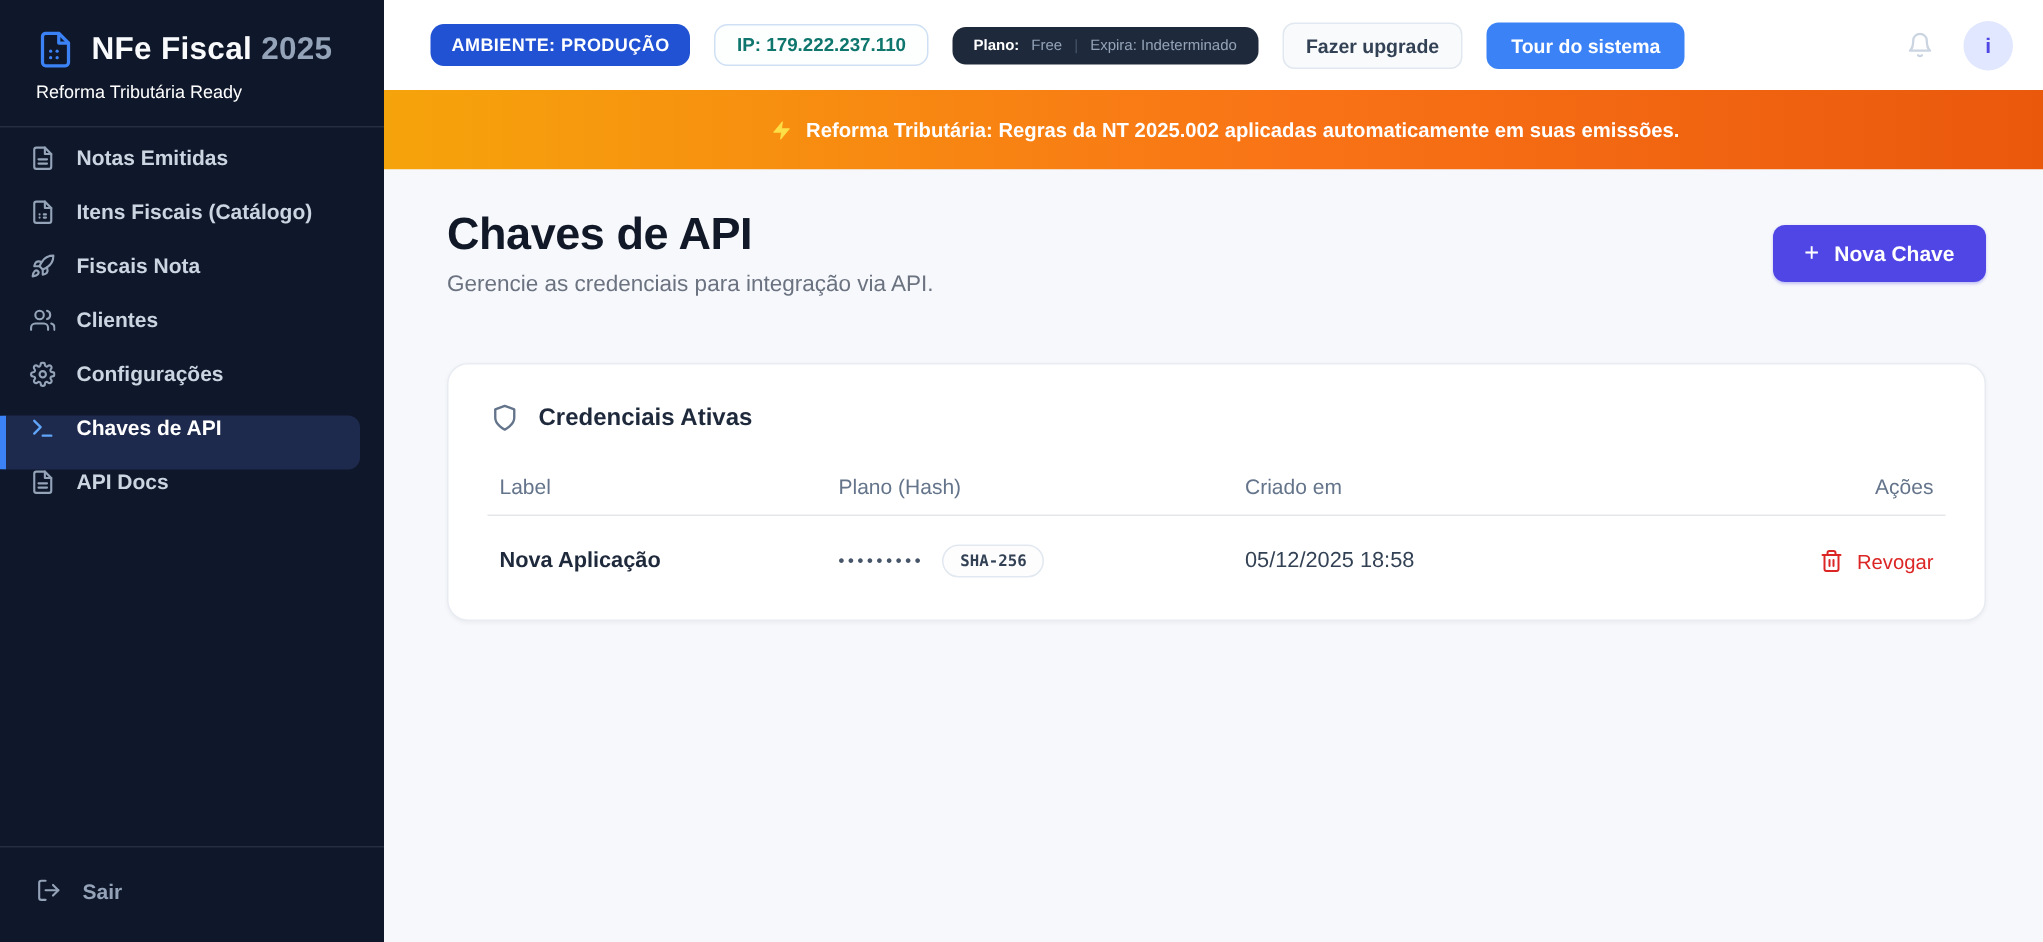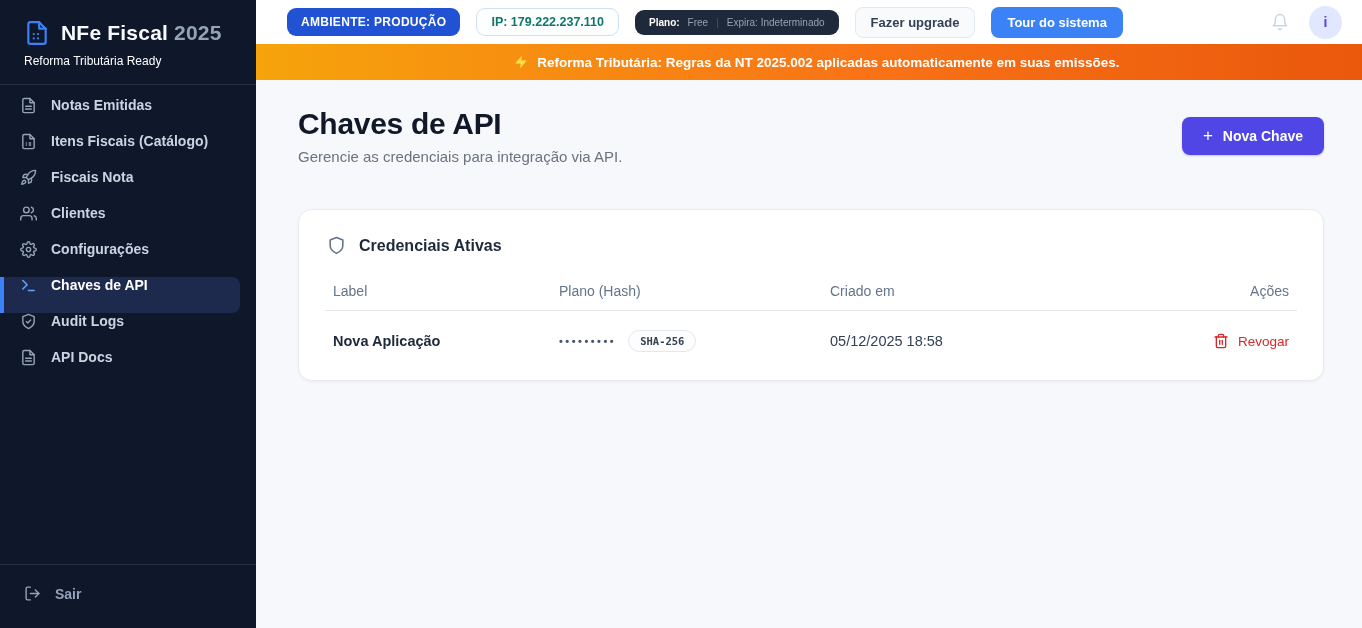--- a/index.html
+++ b/index.html
@@ -23,40 +23,40 @@
     color:#cbd5e1; font-size:14px; font-weight:600; cursor:pointer; }
   .nav-item .ic { color:#94a3b8; width:17px; }
   .nav-item.active { background:#1e2a4d; border-left-color:#3b82f6; color:#ffffff; border-radius:0 8px 8px 0; margin-right:16px; }
   .nav-item.active .ic { color:#60a5fa; }
   .sidebar-footer { border-top:1px solid rgba(148,163,184,.16); padding:20px 24px 26px; }
   .logout { display:flex; align-items:center; gap:14px; color:#94a3b8; font-size:14px; font-weight:600; cursor:pointer; }
 
   
   .main { flex:1; display:flex; flex-direction:column; height:100%; }
 
-  .topbar { height:44px; background:#ffffff; display:flex; align-items:center; gap:16px; padding:0 20px 0 31px; }
+  .topbar { height:60px; background:#ffffff; display:flex; align-items:center; gap:16px; padding:0 20px 0 31px; }
   .badge-env { background:#2152d3; color:#fff; font-size:12px; font-weight:bold; letter-spacing:.3px;
     padding:7px 14px; border-radius:9px; }
   .badge-ip { background:#fdfefe; border:1px solid #cfe0f5; color:#0f766e; font-size:12.5px; font-weight:bold;
     padding:6px 14px; border-radius:9px; }
   .badge-plan { background:#1e293b; border-radius:9px; padding:7px 14px; font-size:10px;
     display:flex; align-items:center; gap:8px; }
   .badge-plan .pl { color:#ffffff; font-weight:bold; }
   .badge-plan .pv { color:#94a3b8; }
   .badge-plan .pd { color:#475569; }
   .btn-upgrade { background:#f8fafc; border:1px solid #e2e8f0; color:#334155; font-size:13px; font-weight:600;
     padding:7px 15px; border-radius:8px; cursor:pointer; font-family:inherit; }
   .btn-tour { background:#3b82f6; border:none; color:#fff; font-size:13px; font-weight:bold;
     padding:8px 16px; border-radius:8px; cursor:pointer; font-family:inherit; }
   .topbar-right { margin-left:auto; display:flex; align-items:center; gap:20px; }
   .bell { color:#cbd5e1; cursor:pointer; }
   .avatar { width:33px; height:33px; border-radius:50%; background:#e0e7ff; color:#4f46e5;
     display:flex; align-items:center; justify-content:center; font-size:14px; font-weight:bold; cursor:pointer; }
 
-  .banner { height:36px; background:linear-gradient(90deg,#f6a40b 0%,#f97316 55%,#ea580c 100%);
+  .banner { height:53px; background:linear-gradient(90deg,#f6a40b 0%,#f97316 55%,#ea580c 100%);
     display:flex; align-items:center; justify-content:center; gap:9px;
     color:#ffffff; font-size:13.5px; font-weight:bold;padding-left:16px; }
 
   .content { flex:1; background:#f6f8fb; padding:27px 38px 0 42px; }
   .page-head { display:flex; align-items:center; justify-content:space-between; }
   .page-title { font-size:30px; font-weight:bold; color:#111827; letter-spacing:-.3px; }
   .page-sub { margin-top:7px; font-size:15px; color:#6b7280; }
   .btn-newkey { background:#4f46e5; border:none; color:#fff; font-size:14px; font-weight:bold;
     padding:0 21px; height:38px; border-radius:8px; cursor:pointer; display:flex; align-items:center; gap:10px;
     font-family:inherit; box-shadow:0 1px 2px rgba(79,70,229,.3); }
@@ -159,29 +159,20 @@
       <span>Configurações</span>
     </div>
     <div class="nav-item active">
       <span class="ic">
           <svg width="17" height="17" viewBox="0 0 24 24" fill="none" stroke="currentColor" stroke-width="2.2" stroke-linecap="round" stroke-linejoin="round">
             <polyline points="4 17 10 11 4 5"></polyline>
             <line x1="12" y1="19" x2="20" y2="19"></line>
           </svg>
         </span>
       <span>Chaves de API</span>
-    </div>
-    <div class="nav-item">
-      <span class="ic">
-          <svg width="17" height="17" viewBox="0 0 24 24" fill="none" stroke="currentColor" stroke-width="2" stroke-linecap="round" stroke-linejoin="round">
-            <path d="M12 22s8-4 8-10V5l-8-3-8 3v7c0 6 8 10 8 10z"></path>
-            <polyline points="9 12 11 14 15 10"></polyline>
-          </svg>
-        </span>
-      <span>Audit Logs</span>
     </div>
     <div class="nav-item">
       <span class="ic">
           <svg width="17" height="17" viewBox="0 0 24 24" fill="none" stroke="currentColor" stroke-width="2" stroke-linecap="round" stroke-linejoin="round">
             <path d="M14 2H6a2 2 0 0 0-2 2v16a2 2 0 0 0 2 2h12a2 2 0 0 0 2-2V8z"></path>
             <polyline points="14 2 14 8 20 8"></polyline>
             <line x1="16" y1="13" x2="8" y2="13"></line>
             <line x1="16" y1="17" x2="8" y2="17"></line>
           </svg>
         </span>

